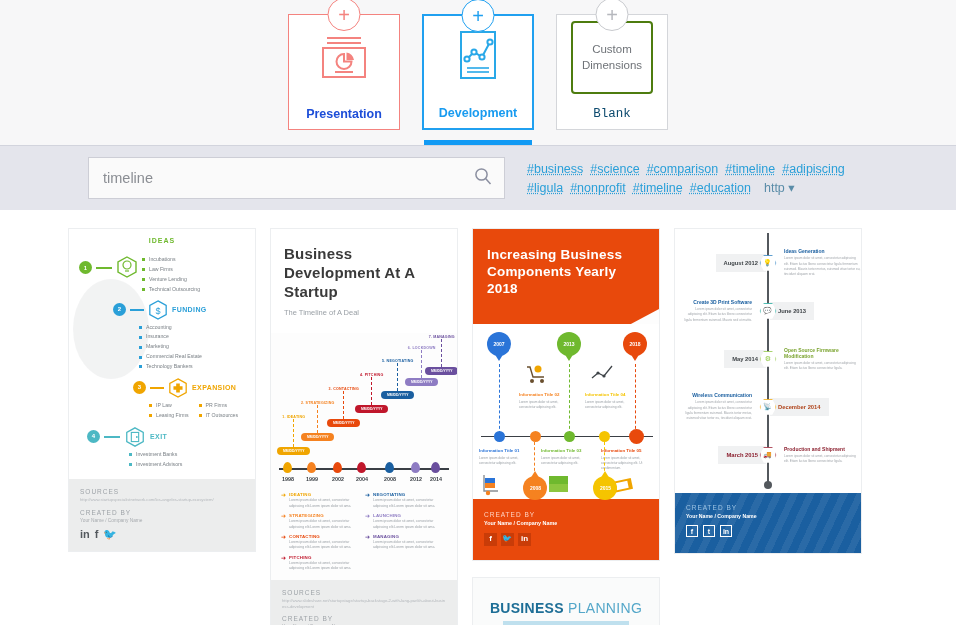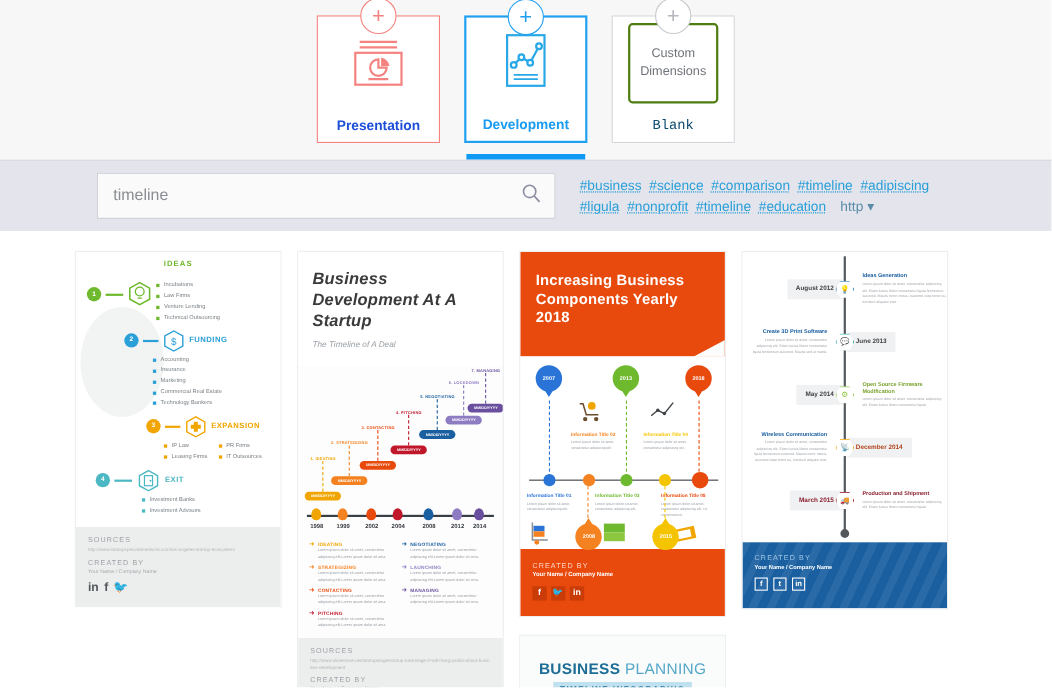--- a/index.html
+++ b/index.html
@@ -148,21 +148,21 @@
     cursor: pointer;
     position: relative;
   }
 
   
   .hdr { padding: 16px 13px; position: relative; overflow: hidden; }
   .hdr h3 { font-size: 13.5px; line-height: 1.25; font-weight: bold; letter-spacing:.2px; }
   .hdr .sub { font-size: 7.5px; color: #9aa0a6; margin-top: 7px; }
 
   .hdr-blue { background: linear-gradient(115deg,#2aa3dd 0%,#2aa3dd 45%,#4ec0cf 46%,#3fb7c9 100%); color:#fff; }
-  .hdr-white { background: #ffffff; color:#3a3a3a;font-style:italic; }
+  .hdr-white { background: #ffffff; color:#3a3a3a; }
   .hdr-orange { background: #e8490c; color: #fff; position: relative;}
   .hdr-orange::after{content:"";position:absolute;right:0;bottom:-1px;border-left:30px solid transparent;border-bottom:16px solid #fdfdfd;}
   .hdr-navy { background: #1a5fa0; color: #fff; }
 
   .body { padding: 10px 12px 12px; background: #ffffff; }
 
   .bullet { font-size: 5.2px; color: #7a8086; line-height: 1.9; display:flex; gap:4px; align-items:center;}
   .bullet .dot { width:3px; height:3px; background:#6fb92e; flex:0 0 auto;}
   .bullet.b  .dot { background:#2a9fd8; }
   .bullet.o  .dot { background:#f0a500; }

